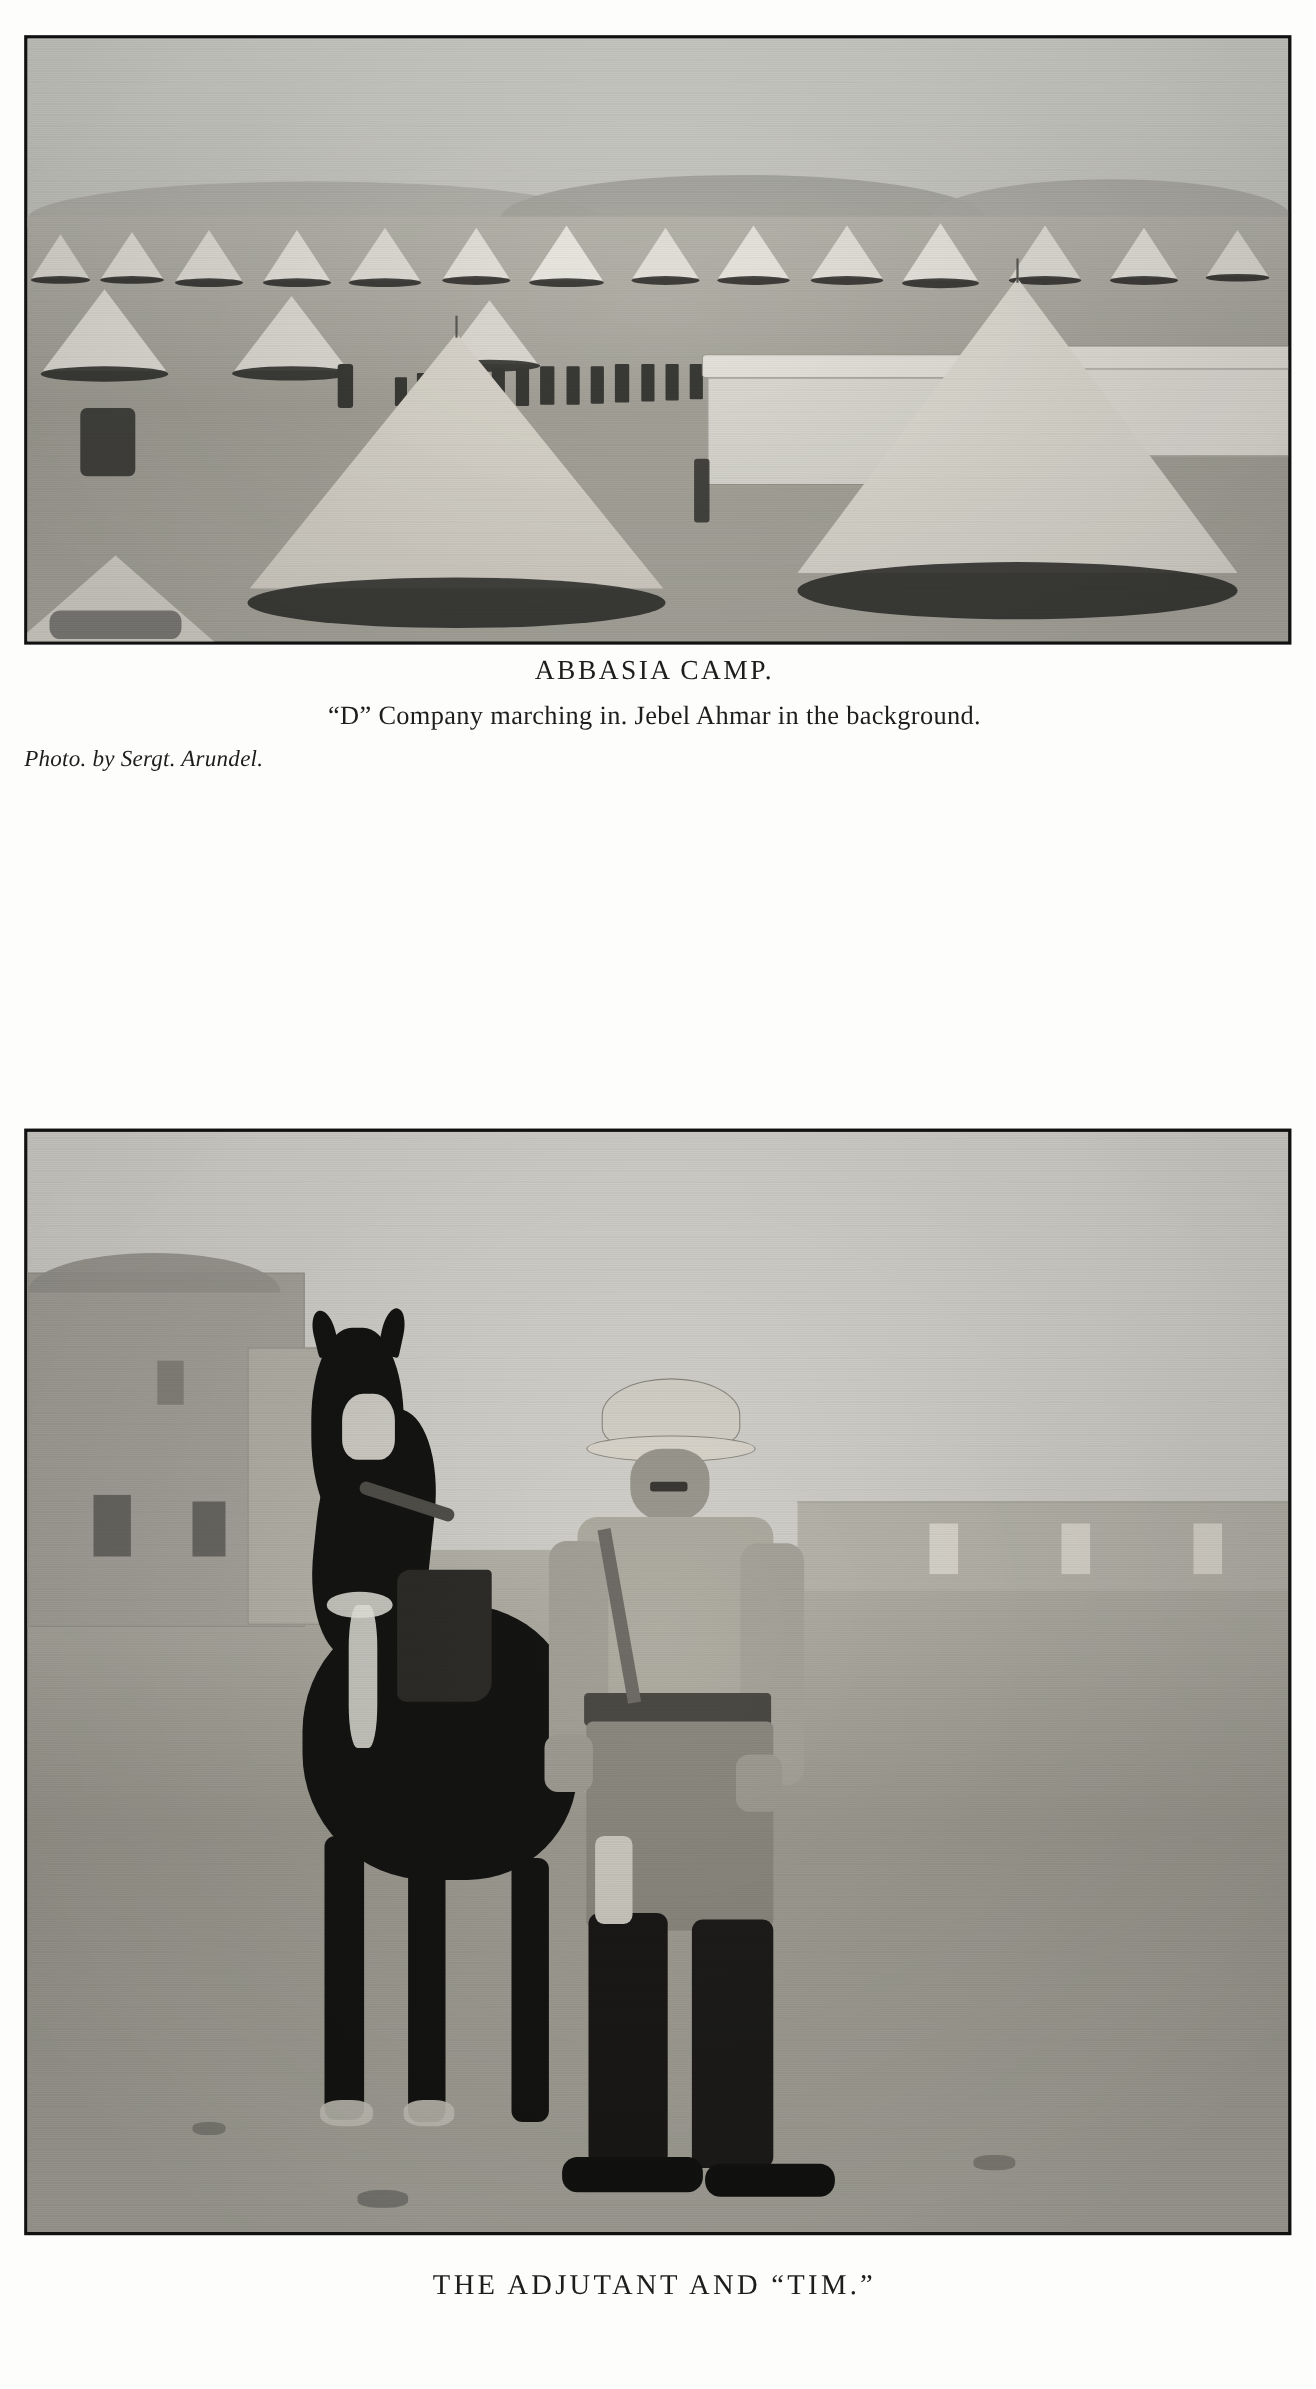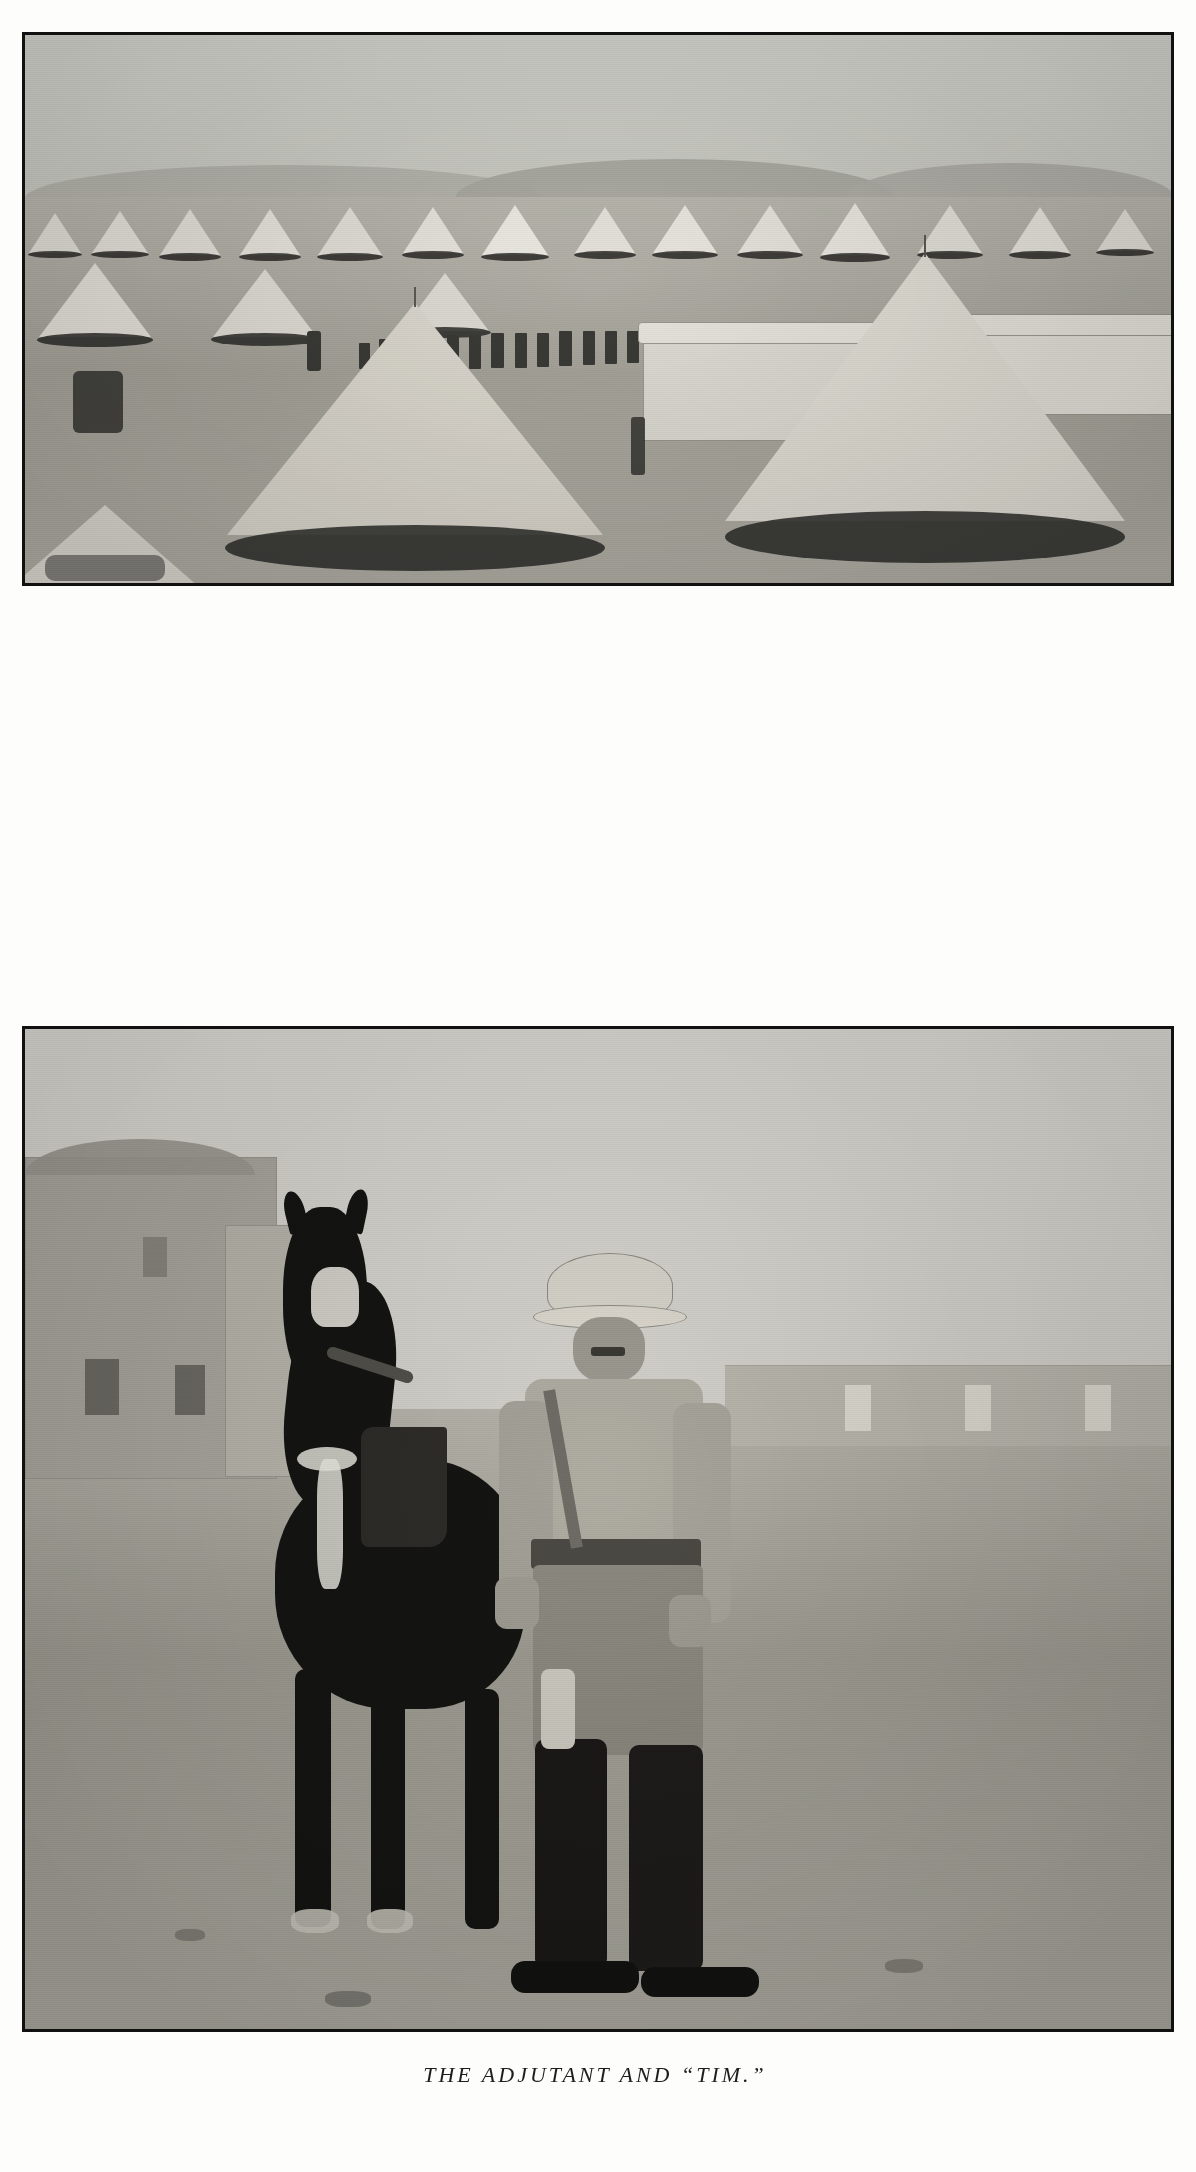--- a/index.html
+++ b/index.html
@@ -177,23 +177,22 @@
 
   
   #caption-adjutant {
     position: absolute;
     left: 22px;
     top: 2062px;
     width: 1146px;
     text-align: center;
   }
   #caption-adjutant .cap-title {
-    font-size: 22px;
+    font-size: 26px;
     letter-spacing: 3px;
-    font-style: italic;
   }
 </style>
 </head>
 <body>
 
 <div class="page">
 
   <div class="plate" id="plate-camp">
 
     <div class="sky" style="height:172px;"></div>
@@ -322,20 +321,25 @@
     </div>
 
     <div class="debris" style="left:48px; top:336px; width:50px; height:62px; border-radius:6px;"></div>
 
     <div class="debris" style="left:606px; top:382px; width:14px; height:58px; border-radius:3px;"></div>
     <div class="debris" style="left:20px; top:520px; width:120px; height:26px; border-radius:10px; opacity:.5;"></div>
 
     <div class="grain"></div>
   </div>
 
+  <div id="caption-camp">
+    <div class="cap-title">ABBASIA  CAMP.</div>
+    <div class="cap-sub">“D” Company marching in.   Jebel Ahmar in the background.</div>
+    <div class="cap-credit">Photo. by Sergt. Arundel.</div>
+  </div>
 
   <div class="plate" id="plate-adjutant">
 
     <div class="sky" style="height:400px; background:linear-gradient(#dedcd6,#d2d0ca);"></div>
     <div class="ground" style="height:620px; background:linear-gradient(#b5b3a9,#9e9c92 40%,#aba99f);"></div>
 
     <div class="wall" style="left:0; top:128px; width:250px; height:320px; background:#aaa89f;"></div>
     <div class="ridge" style="left:0; top:110px; width:230px; height:36px; background:#9b9991;"></div>
     <div class="window" style="left:60px; top:330px; width:34px; height:56px;"></div>
     <div class="window" style="left:150px; top:336px; width:30px; height:50px;"></div>

